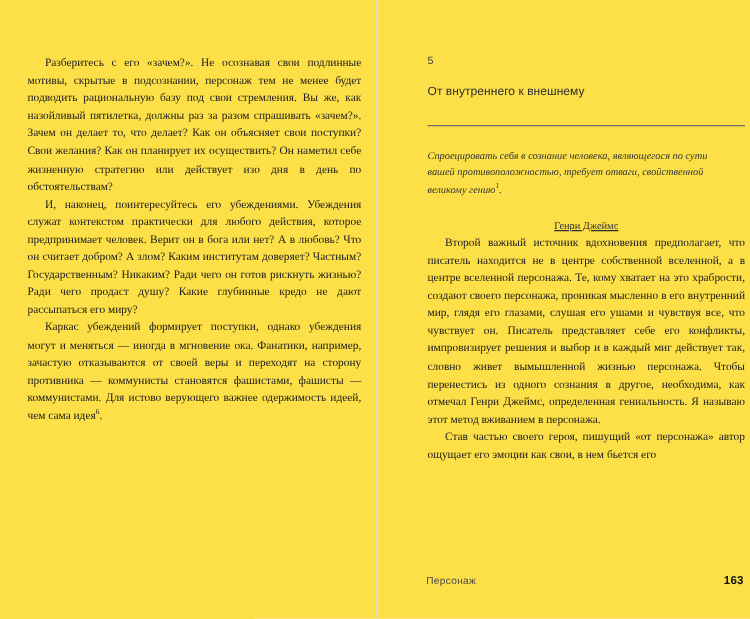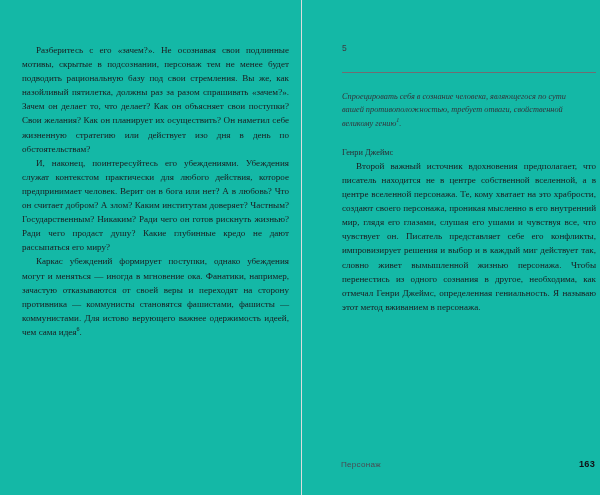--- a/index.html
+++ b/index.html
@@ -13,21 +13,21 @@
     overflow: hidden;
     font-family: "Liberation Serif", serif;
     color: #1a1a1a;
     -webkit-font-smoothing: antialiased;
   }
 
   .spread {
     position: relative;
     width: 600px;
     height: 495px;
-    background: #14b8a6;
+    background: #fde047;
     box-sizing: border-box;
   }
 
   
   .gutter {
     position: absolute;
     left: 301px;
     top: 0;
     width: 1px;
     height: 495px;
@@ -120,24 +120,25 @@
     color: #33333a;
     margin: 17px 0 0 0;
     width: 240px;
   }
 
   .epigraph-attr {
     font-family: "Liberation Serif", serif;
     font-size: 8.3px;
     line-height: 13px;
     color: #2c2c33;
-    text-align: left;
+    text-align: center;
     margin: 16px 0 0 0;
     padding-right: 0px;
     width: 254px;
+    text-decoration: underline;
   }
 
   .right-body {
     width: 254px;
   }
 
   
   .footer {
     position: absolute;
     left: 341px;
@@ -173,29 +174,31 @@
       <p>И, наконец, поинтересуйтесь его убеждениями. Убеждения служат контекстом практически для любого действия, которое предпринимает человек. Верит он в бога или нет? А в любовь? Что он считает добром? А злом? Каким институтам доверяет? Частным? Государственным? Никаким? Ради чего он готов рискнуть жизнью? Ради чего продаст душу? Какие глубинные кредо не дают рассыпаться его миру?</p>
       <p><span>Каркас убеждений формирует поступки, однако убеждения могут и меняться — иногда в мгновение ока. Фанатики, например, зачастую отказываются от своей веры и переходят на сторону противника — коммунисты становятся фашистами, фашисты — коммунистами. Для истово верующего важнее одержимость идеей, чем сама идея</span><sup class="fn">6</sup><span>.</span></p>
     </div>
   </div>
 
   <div class="page-right">
 
     <p class="chapter-number">5</p>
 
 
+    <p class="chapter-subtitle">От внутреннего к внешнему</p>
 
     <div class="rule"></div>
 
     <p class="epigraph"><span>Спроецировать себя в сознание человека, являющегося по сути вашей противоположностью, требует отваги, свойственной великому гению</span><sup class="fn">1</sup><span>.</span></p>
 
     <p class="epigraph-attr">Генри Джеймс</p>
 
     <div class="body-col right-body">
       <p>Второй важный источник вдохновения предполагает, что писатель находится не в центре собственной вселенной, а в центре вселенной персонажа. Те, кому хватает на это храбрости, создают своего персонажа, проникая мысленно в его внутренний мир, глядя его глазами, слушая его ушами и чувствуя все, что чувствует он. Писатель представляет себе его конфликты, импровизирует решения и выбор и в каждый миг действует так, словно живет вымышленной жизнью персонажа. Чтобы перенестись из одного сознания в другое, необходима, как отмечал Генри Джеймс, определенная гениальность. Я называю этот метод вживанием в персонажа.</p>
+      <p>Став частью своего героя, пишущий «от персонажа» автор ощущает его эмоции как свои, в нем бьется его</p>
     </div>
   </div>
 
   <div class="footer">
     <span class="footer-running-head">Персонаж</span>
     <span class="footer-page-number">163</span>
   </div>
 
 </div>
 

